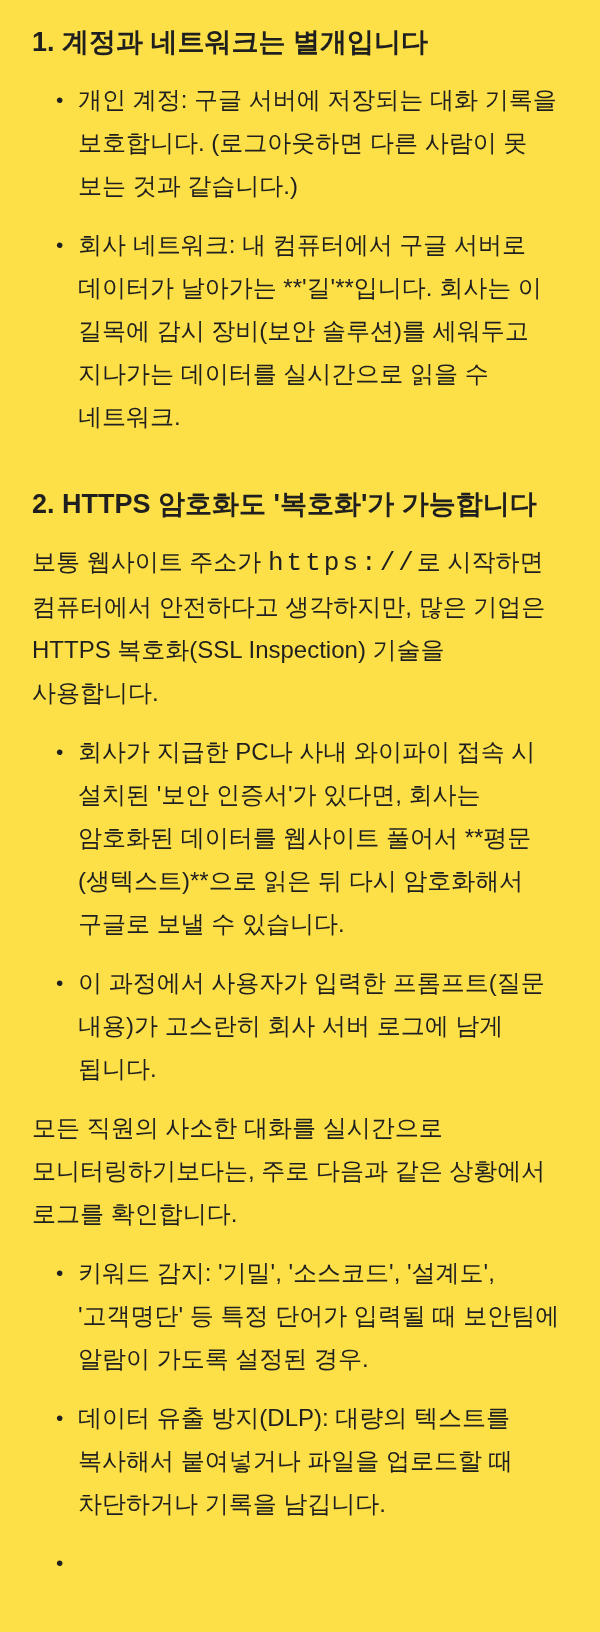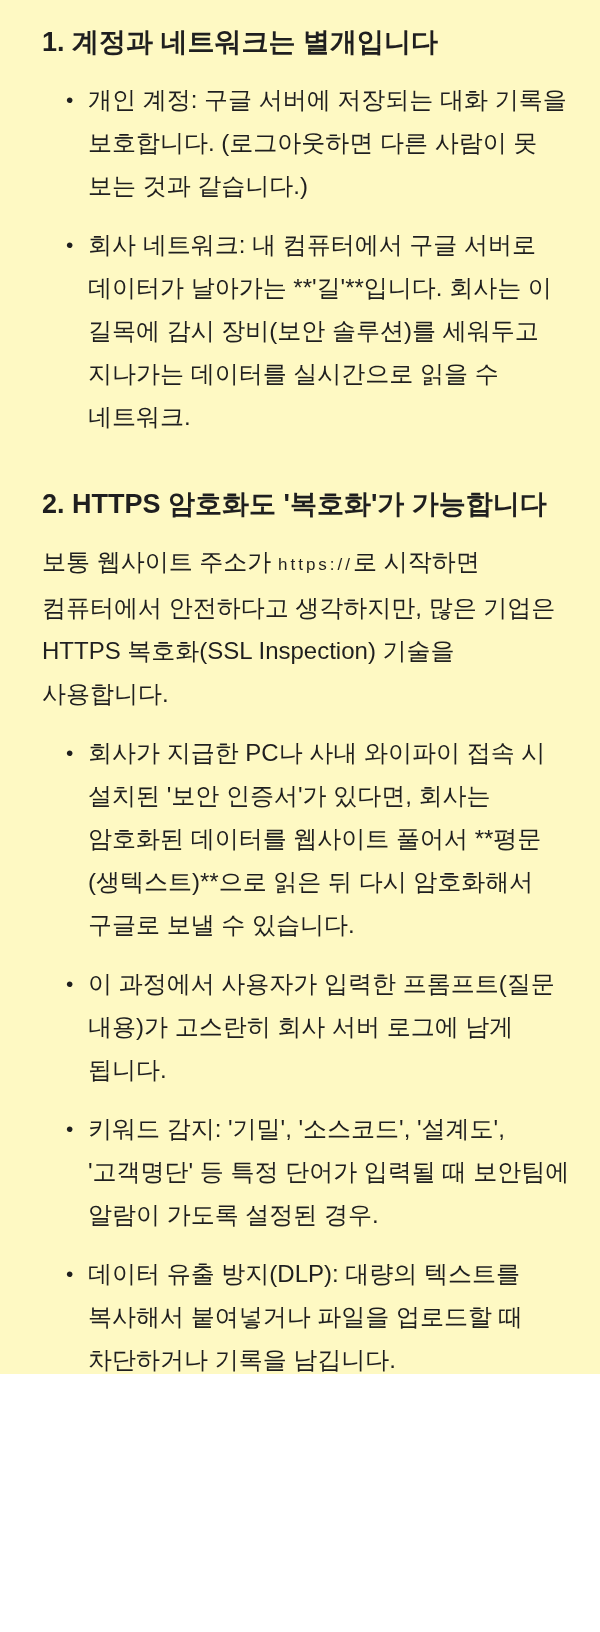--- a/index.html
+++ b/index.html
@@ -2,25 +2,25 @@
 <html lang="ko"><head>
 <meta charset="utf-8">
 <style>
   html, body {
     margin: 0;
     padding: 0;
     background: #ffffff;
   }
   .page {
     width: 600px;
-    height: 1374px;
+    height: 1632px;
     box-sizing: border-box;
     overflow: hidden;
-    background: #fef9c3;
-    padding: 24px 24px 0 42px;
+    background: #fde047;
+    padding: 24px 24px 0 32px;
     font-family: "Liberation Sans", "DejaVu Sans", sans-serif;
     font-size: 24px;
     line-height: 43px;
     color: #1f1f1f;
     word-break: keep-all;
     overflow-wrap: break-word;
   }
   .hd {
     font-size: 27px;
     line-height: 36px;
@@ -42,22 +42,22 @@
   .marker {
     position: absolute;
     left: 24px;
     top: 0;
     line-height: 43px;
     font-size: 21px;
     color: #1f1f1f;
   }
   .strong { font-weight: 400; }
   code.inline {
-    font-family: Liberation Sans, sans-serif;
-    font-size: 17px;
+    font-family: Liberation Mono, monospace;
+    font-size: 26px;
     letter-spacing: 3px;
     color: #1f1f1f;
     background: transparent;
   }
 </style>
 </head>
 <body>
 
 <div class="page">
 
@@ -72,20 +72,21 @@
   <section>
     <h2 class="hd">2. HTTPS 암호화도 '복호화'가 가능합니다</h2>
     <p class="para"><span>보통 웹사이트 주소가 </span><code class="inline">https://</code><span>로 시작하면 컴퓨터에서 안전하다고 생각하지만, 많은 기업은 </span><span class="strong">HTTPS 복호화(SSL Inspection)</span><span> 기술을 사용합니다.</span></p>
     <ul class="blist">
       <li><span class="marker">•</span><span>회사가 지급한 PC나 사내 와이파이 접속 시 설치된 '보안 인증서'가 있다면, 회사는 암호화된 데이터를 웹사이트 풀어서 **평문(생텍스트)**으로 읽은 뒤 다시 암호화해서 구글로 보낼 수 있습니다.</span></li>
       <li><span class="marker">•</span><span>이 과정에서 사용자가 입력한 프롬프트(질문 내용)가 고스란히 회사 서버 로그에 남게 됩니다.</span></li>
     </ul>
   </section>
 
   <section>
+    <p class="para">모든 직원의 사소한 대화를 실시간으로 모니터링하기보다는, 주로 다음과 같은 상황에서 로그를 확인합니다.</p>
     <ul class="blist">
       <li><span class="marker">•</span><span class="strong">키워드 감지:</span><span> '기밀', '소스코드', '설계도', '고객명단' 등 특정 단어가 입력될 때 보안팀에 알람이 가도록 설정된 경우.</span></li>
       <li><span class="marker">•</span><span class="strong">데이터 유출 방지(DLP):</span><span> 대량의 텍스트를 복사해서 붙여넣거나 파일을 업로드할 때 차단하거나 기록을 남깁니다.</span></li>
       <li>
           <span class="marker">•</span>
         </li>
     </ul>
   </section>
 
 </div>

